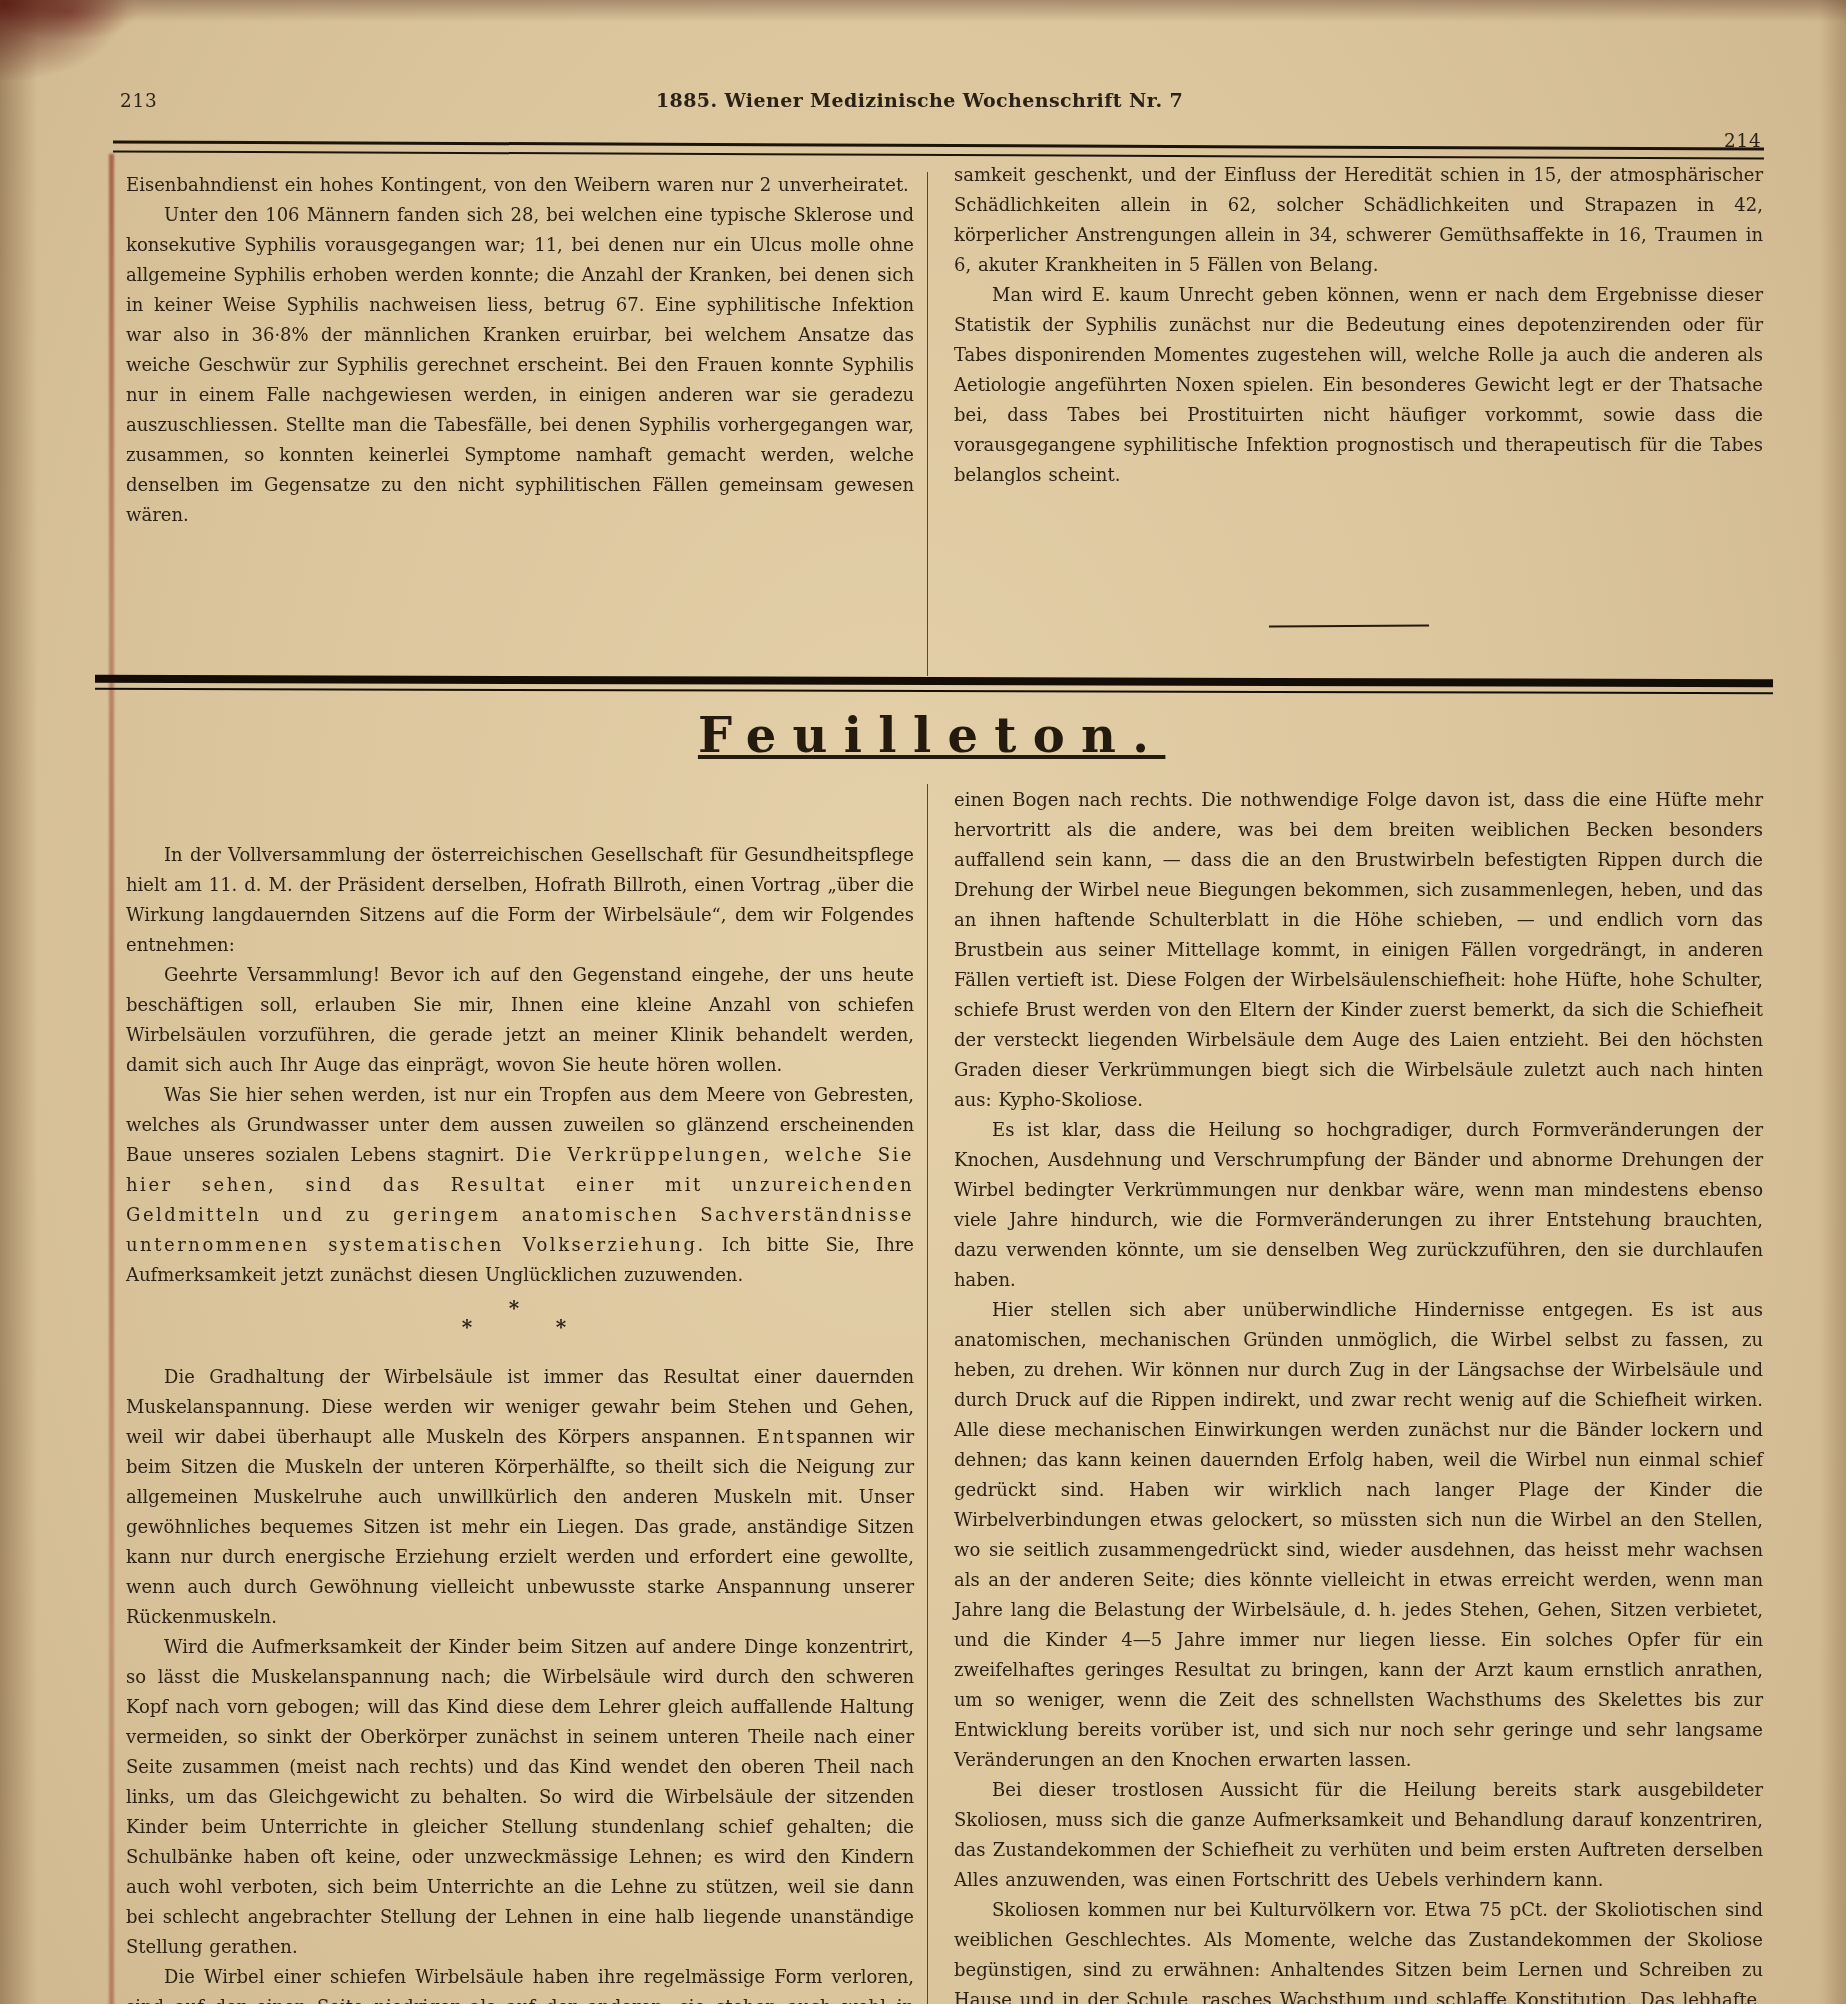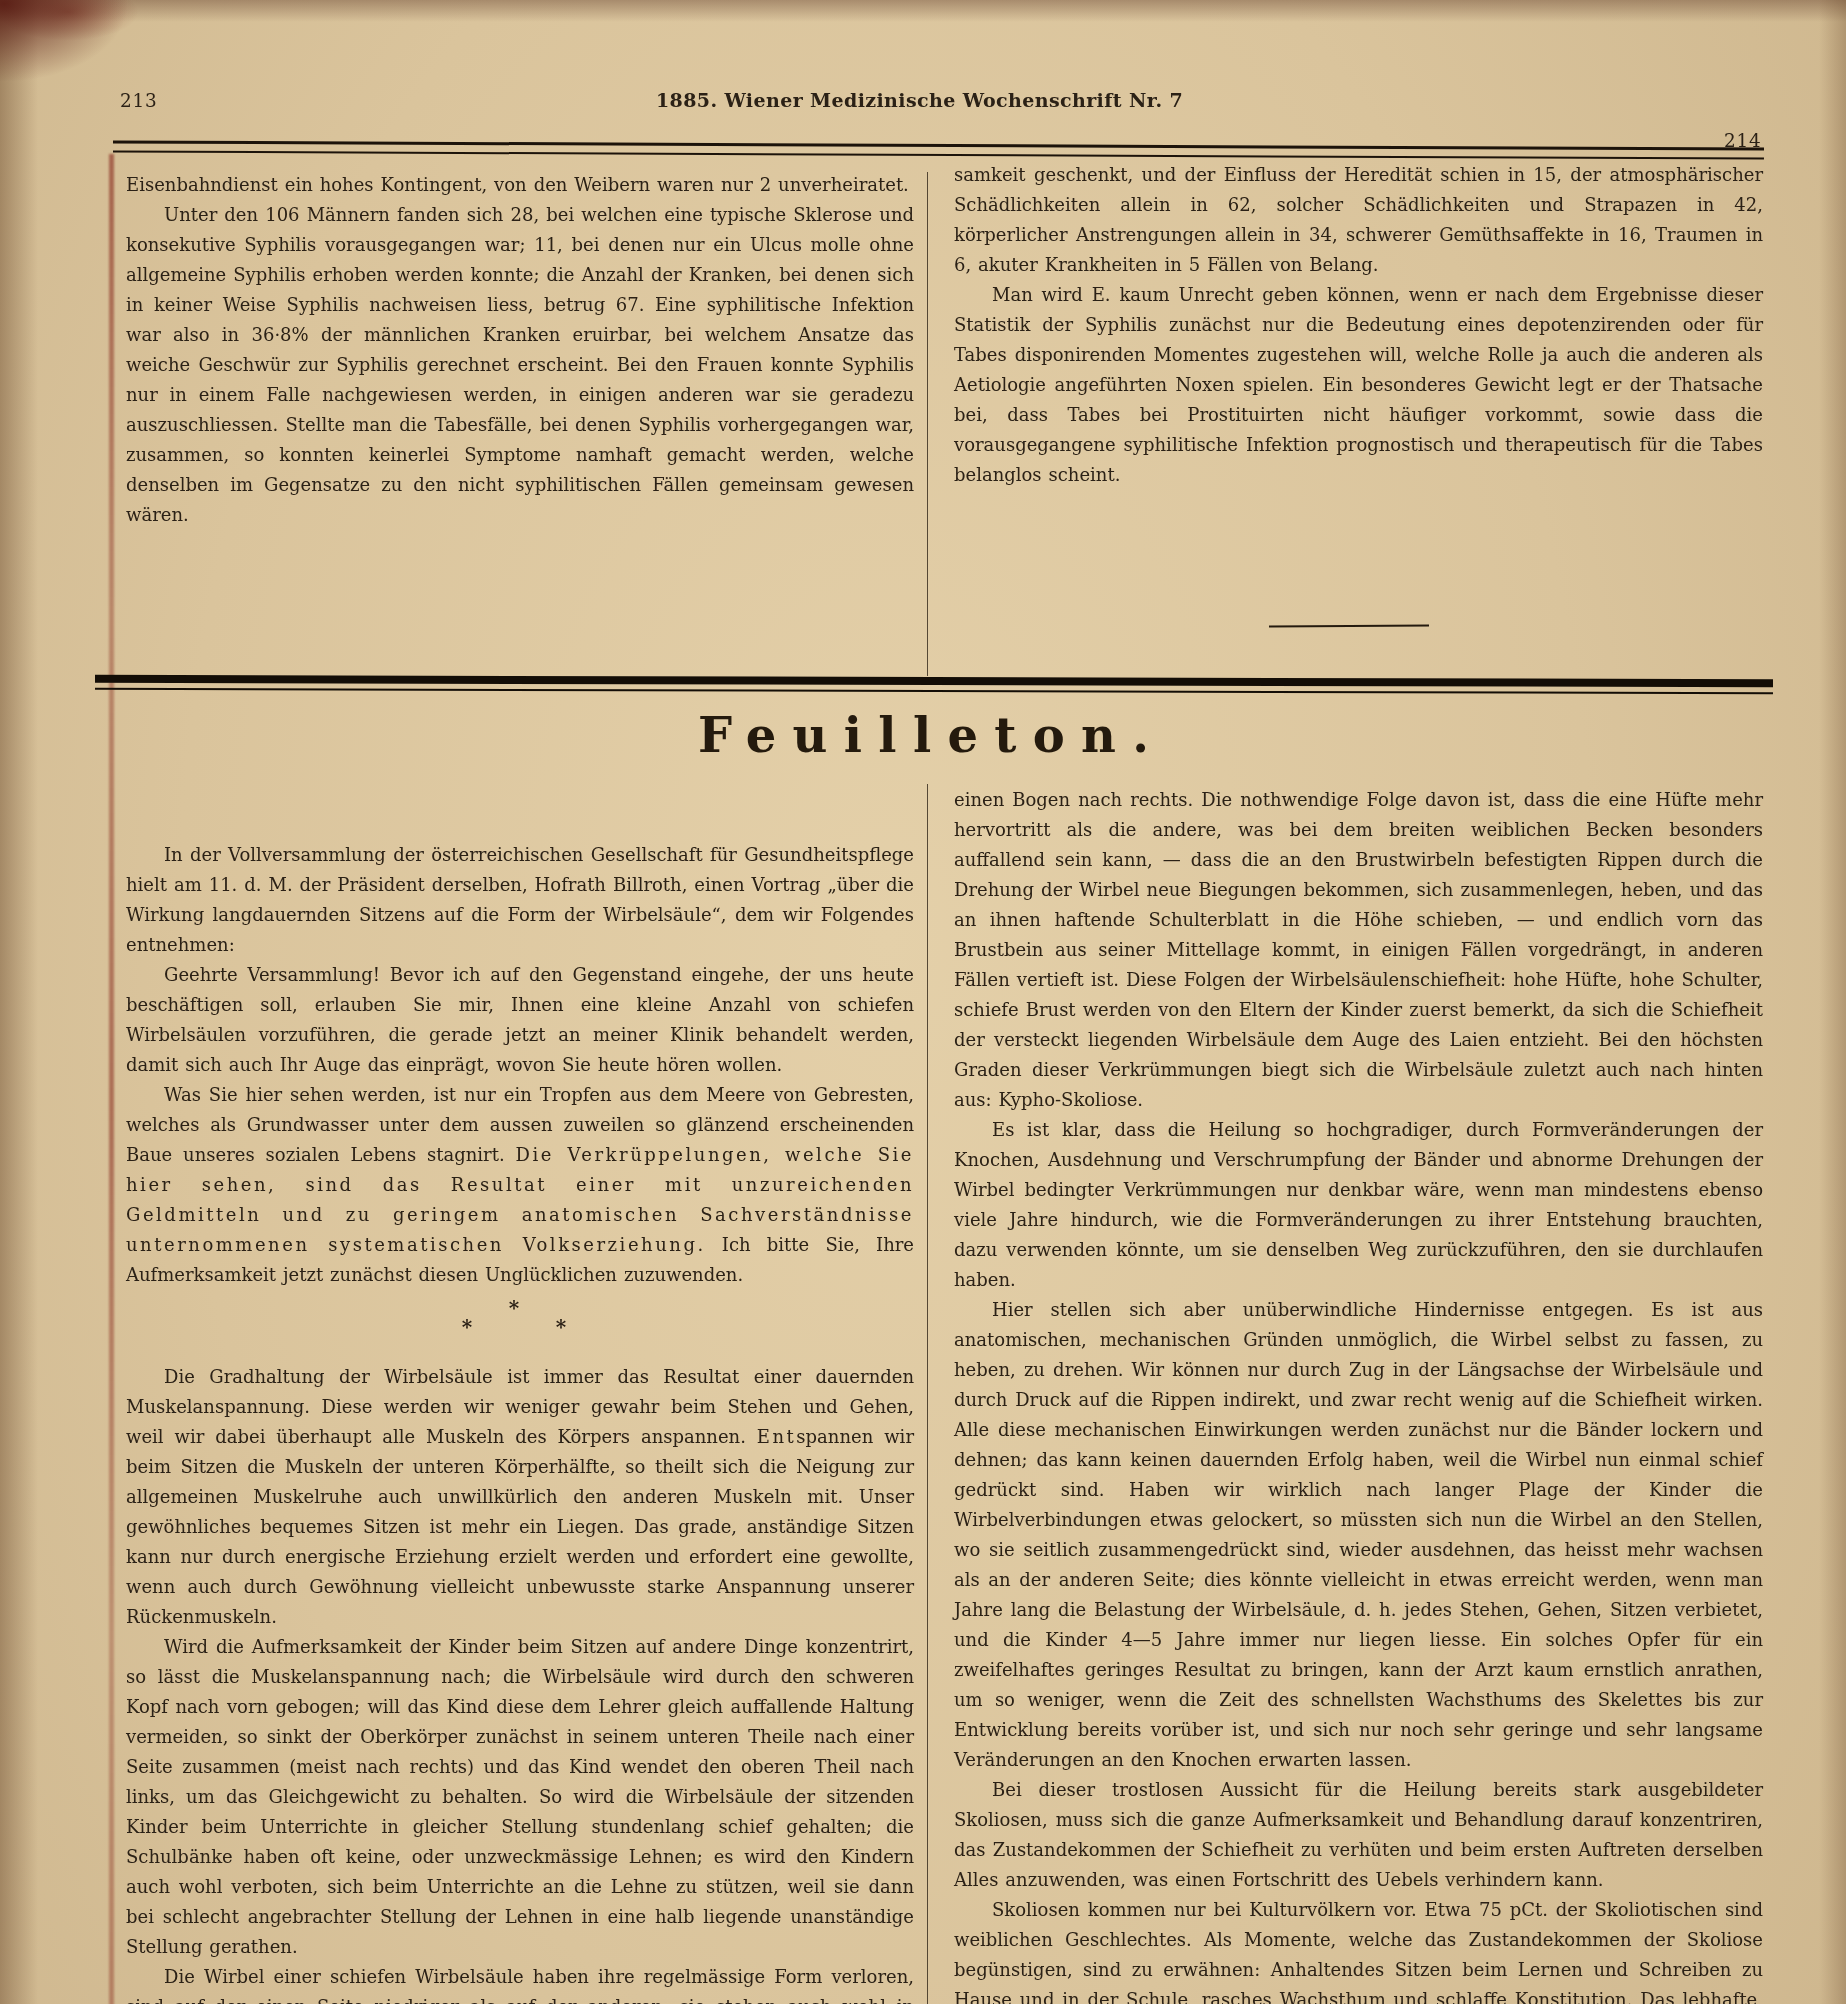--- a/index.html
+++ b/index.html
@@ -136,20 +136,21 @@
     left: 0;
     right: 0;
     top: 707px;
     margin: 0;
     text-align: center;
     font-size: 48px;
     font-weight: bold;
     letter-spacing: 0.34em;
     text-indent: 0.34em; 
     color: #241a0d;
+    text-decoration: underline;
   }
   .article-title {
     position: absolute;
     left: 114px;
     width: 800px;
     top: 795px;
     margin: 0;
     text-align: center;
     font-size: 21.7px;
     font-weight: bold;

